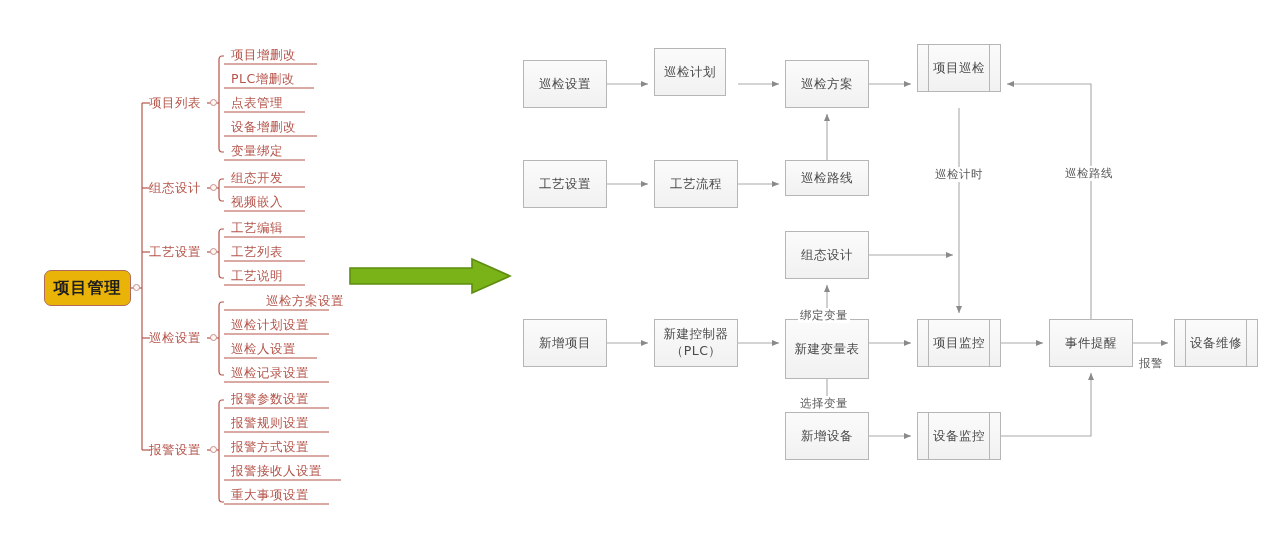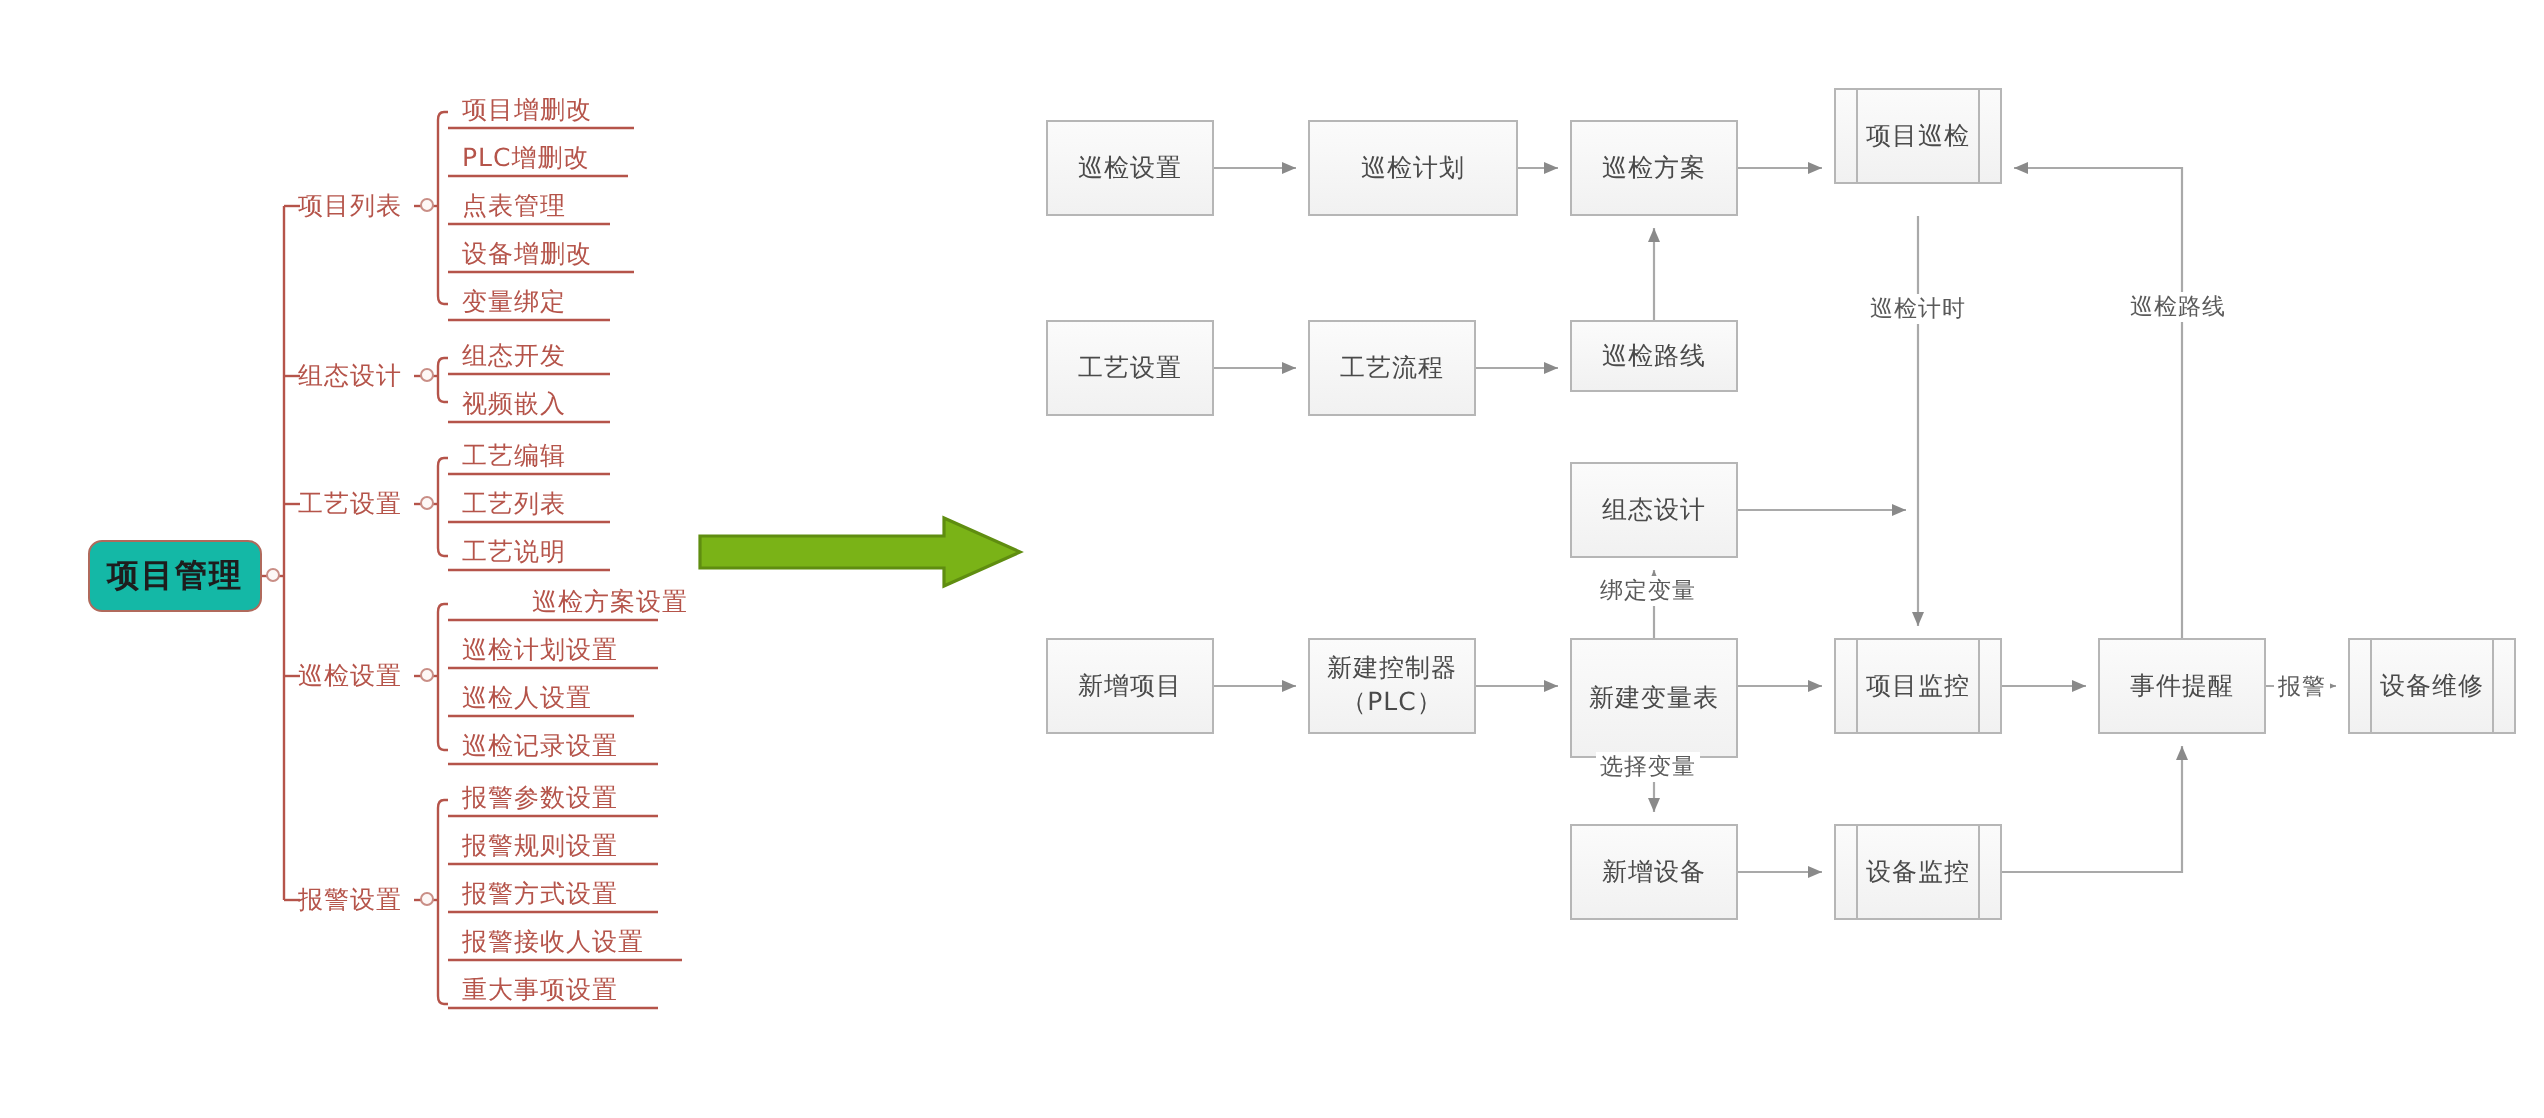--- a/index.html
+++ b/index.html
@@ -28,21 +28,21 @@
   }
   #mm-svg {
     position: absolute;
     left: 0; top: 0;
     width: 520px; height: 559px;
     pointer-events: none;
   }
   .mm-root {
     position: absolute;
     box-sizing: border-box;
-    background: #14b8a6;
+    background: #eab308;
     border: 1.6px solid #b06a5c;
     border-radius: 7px;
     color: #1d1d1d;
     font-size: 16px;
     font-weight: bold;
     letter-spacing: 1px;
     display: flex;
     align-items: center;
     justify-content: center;
     font-family: "DejaVu Sans", "Liberation Sans", sans-serif;
@@ -117,20 +117,21 @@
   .fbox .inner { padding: 0 4px; }
   .flabel {
     position: absolute;
     color: #5a5a5a;
     font-size: 11.5px;
     white-space: nowrap;
     background: #ffffff;
     padding: 0 2px;
     font-family: "DejaVu Sans", "Liberation Sans", sans-serif;
     letter-spacing: 0.5px;
+    margin-top: 20px;
   }
 </style>
 </head>
 <body>
 
 <div id="canvas">
 
   <div id="mindmap">
     <svg id="mm-svg" viewBox="0 0 520 559">
       <g stroke="#b5544a" stroke-width="1.2" fill="none">
@@ -281,21 +282,21 @@
 
         <path d="M869,436 L911,436" marker-end="url(#ah)"></path>
 
         <path d="M1001,436 L1091,436 L1091,373" marker-end="url(#ah)"></path>
       </g>
     </svg>
 
     <div class="fbox" style="left:523px; top:60px; width:84px; height:48px;">
       <span class="inner">巡检设置</span>
     </div>
-    <div class="fbox" style="left:654px; top:60px; width:105px; height:48px;">
+    <div class="fbox" style="left:654px; top:48px; width:72px; height:48px;">
       <span class="inner">巡检计划</span>
     </div>
     <div class="fbox" style="left:785px; top:60px; width:84px; height:48px;">
       <span class="inner">巡检方案</span>
     </div>
     <div class="fbox" style="left:917px; top:44px; width:84px; height:48px;">
       <span class="bar-l"></span>
       <span class="bar-r"></span>
       <span class="inner">项目巡检</span>
     </div>

